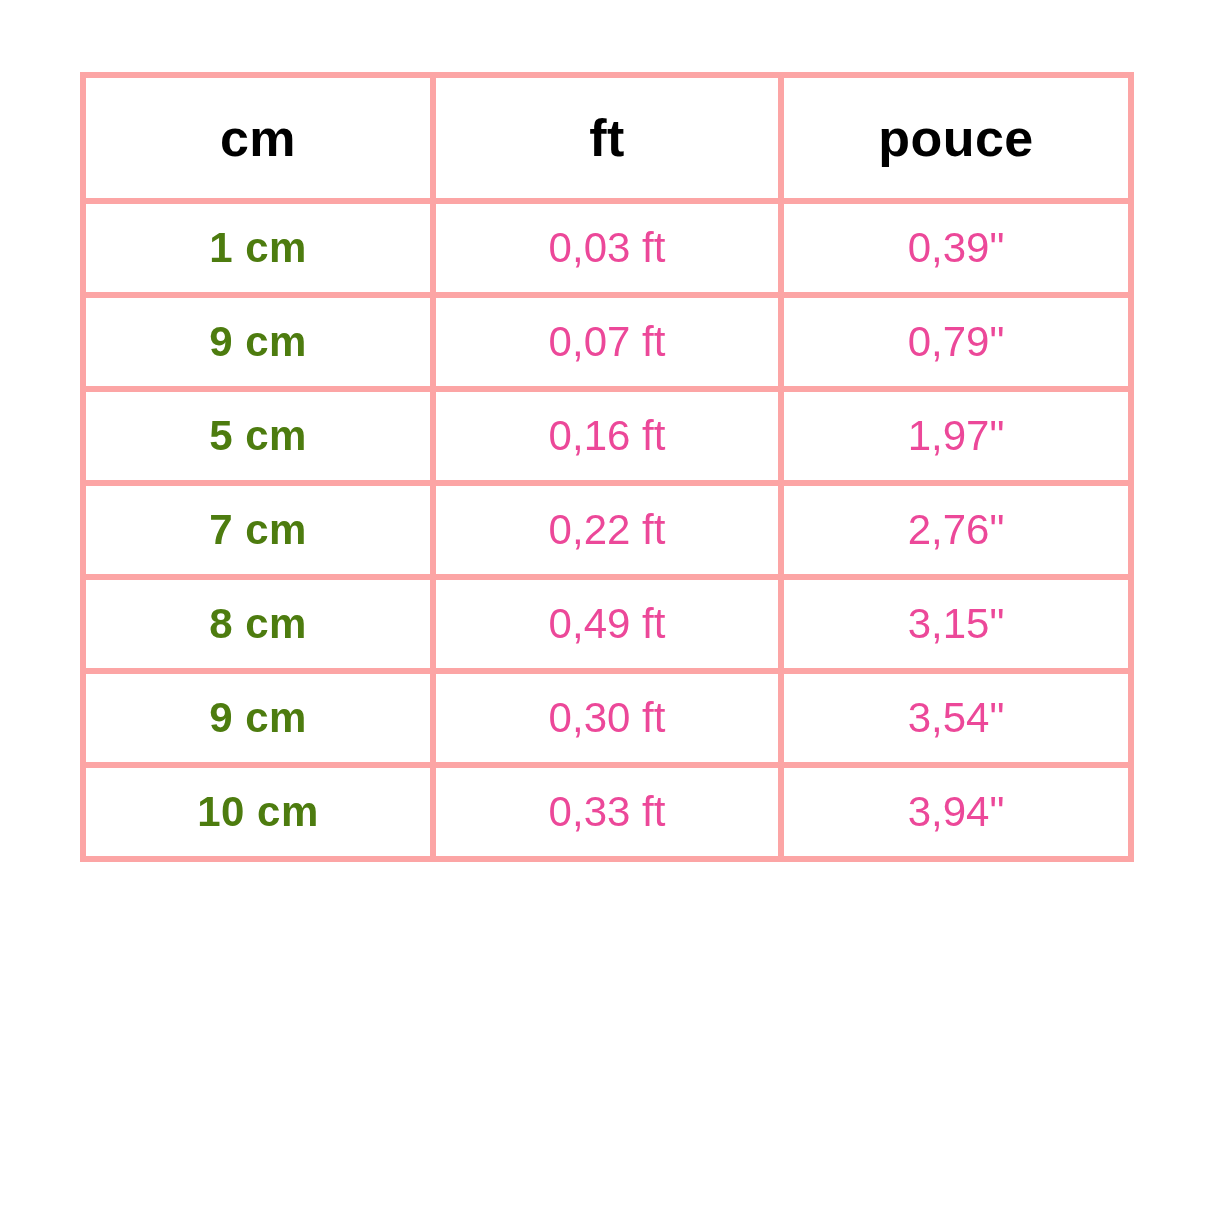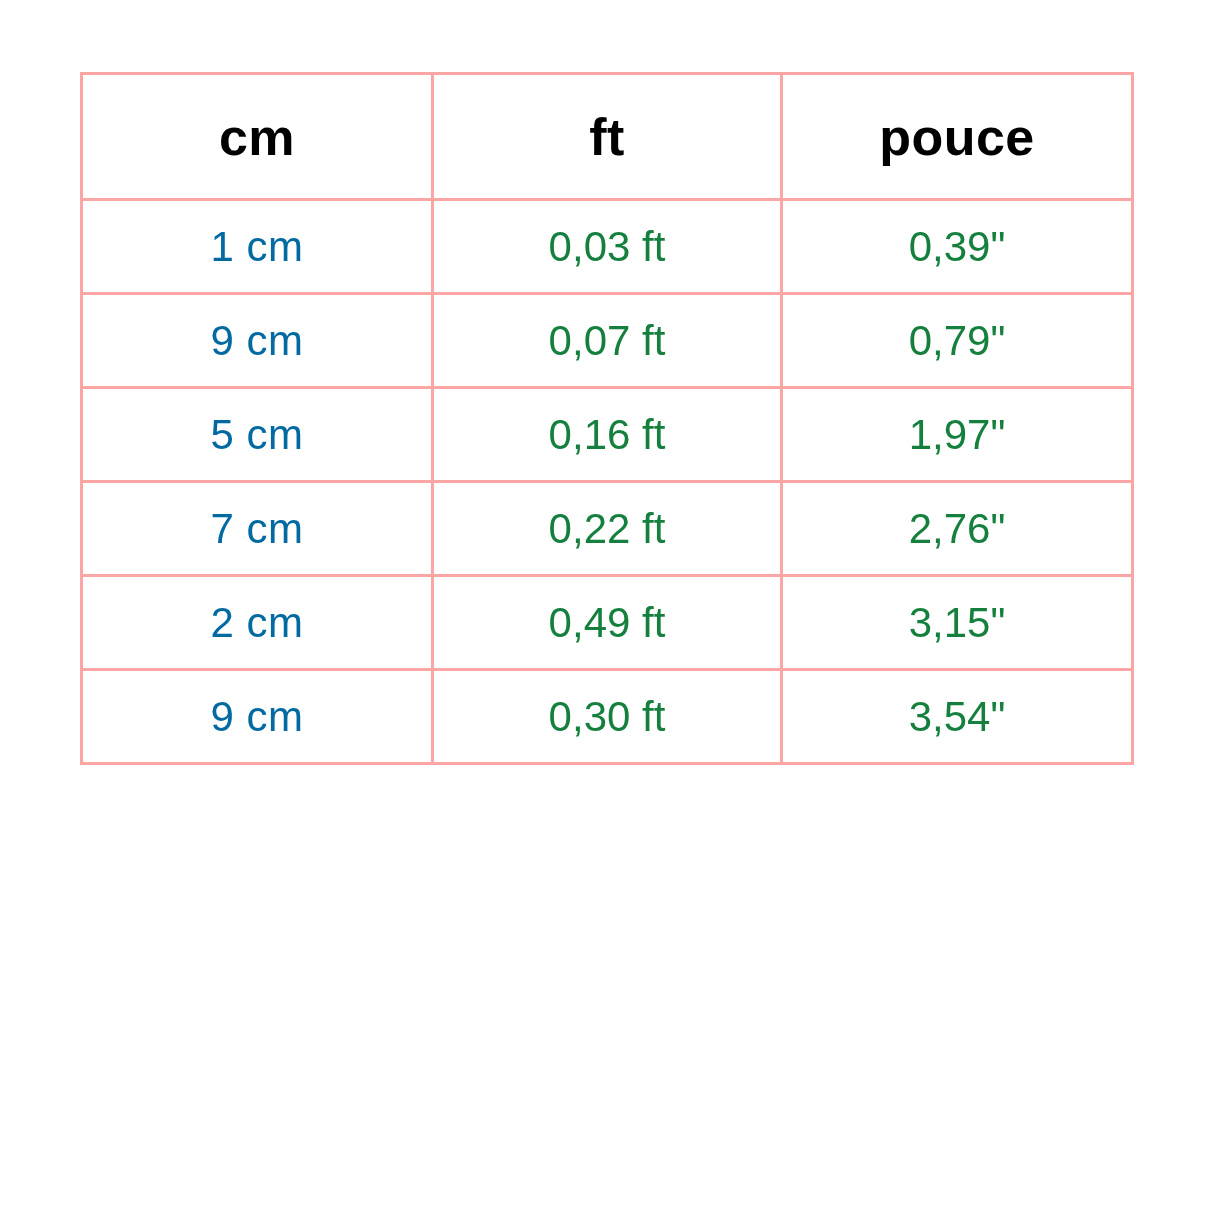--- a/index.html
+++ b/index.html
@@ -19,21 +19,21 @@
     position: absolute;
     left: 80px;
     top: 72px;
     width: 1054px;
     border-collapse: collapse;
     table-layout: fixed;
     background: #ffffff;
   }
   .conv-table th,
   .conv-table td {
-    border: 3px solid #fca5a5;
+    border: 6px solid #fca5a5;
     text-align: center;
     vertical-align: middle;
     padding: 0;
     white-space: nowrap;
     overflow: hidden;
   }
   .conv-table thead tr {
     height: 126px;
   }
   .conv-table tbody tr {
@@ -41,25 +41,25 @@
   }
   .conv-table th {
     font-size: 52px;
     font-weight: 800;
     color: #000000;
     letter-spacing: 0.5px;
   }
   .conv-table td {
     font-size: 42px;
     font-weight: 400;
-    color: #15803d;
+    color: #ec4899;
   }
   .conv-table td.cm-cell {
-    font-weight: 400;
-    color: #0369a1;
+    font-weight: 700;
+    color: #4d7c0f;
     letter-spacing: 0.5px;
   }
 </style>
 </head>
 <body>
 
 <div class="canvas">
   <table class="conv-table">
     <colgroup>
       <col style="width:33.4%">
@@ -88,24 +88,29 @@
         <td class="cm-cell">5 cm</td>
         <td>0,16 ft</td>
         <td>1,97"</td>
       </tr>
       <tr>
         <td class="cm-cell">7 cm</td>
         <td>0,22 ft</td>
         <td>2,76"</td>
       </tr>
       <tr>
-        <td class="cm-cell">2 cm</td>
+        <td class="cm-cell">8 cm</td>
         <td>0,49 ft</td>
         <td>3,15"</td>
       </tr>
       <tr>
         <td class="cm-cell">9 cm</td>
         <td>0,30 ft</td>
         <td>3,54"</td>
       </tr>
+      <tr>
+        <td class="cm-cell">10 cm</td>
+        <td>0,33 ft</td>
+        <td>3,94"</td>
+      </tr>
     </tbody>
   </table>
 </div>
 
 </body></html>

